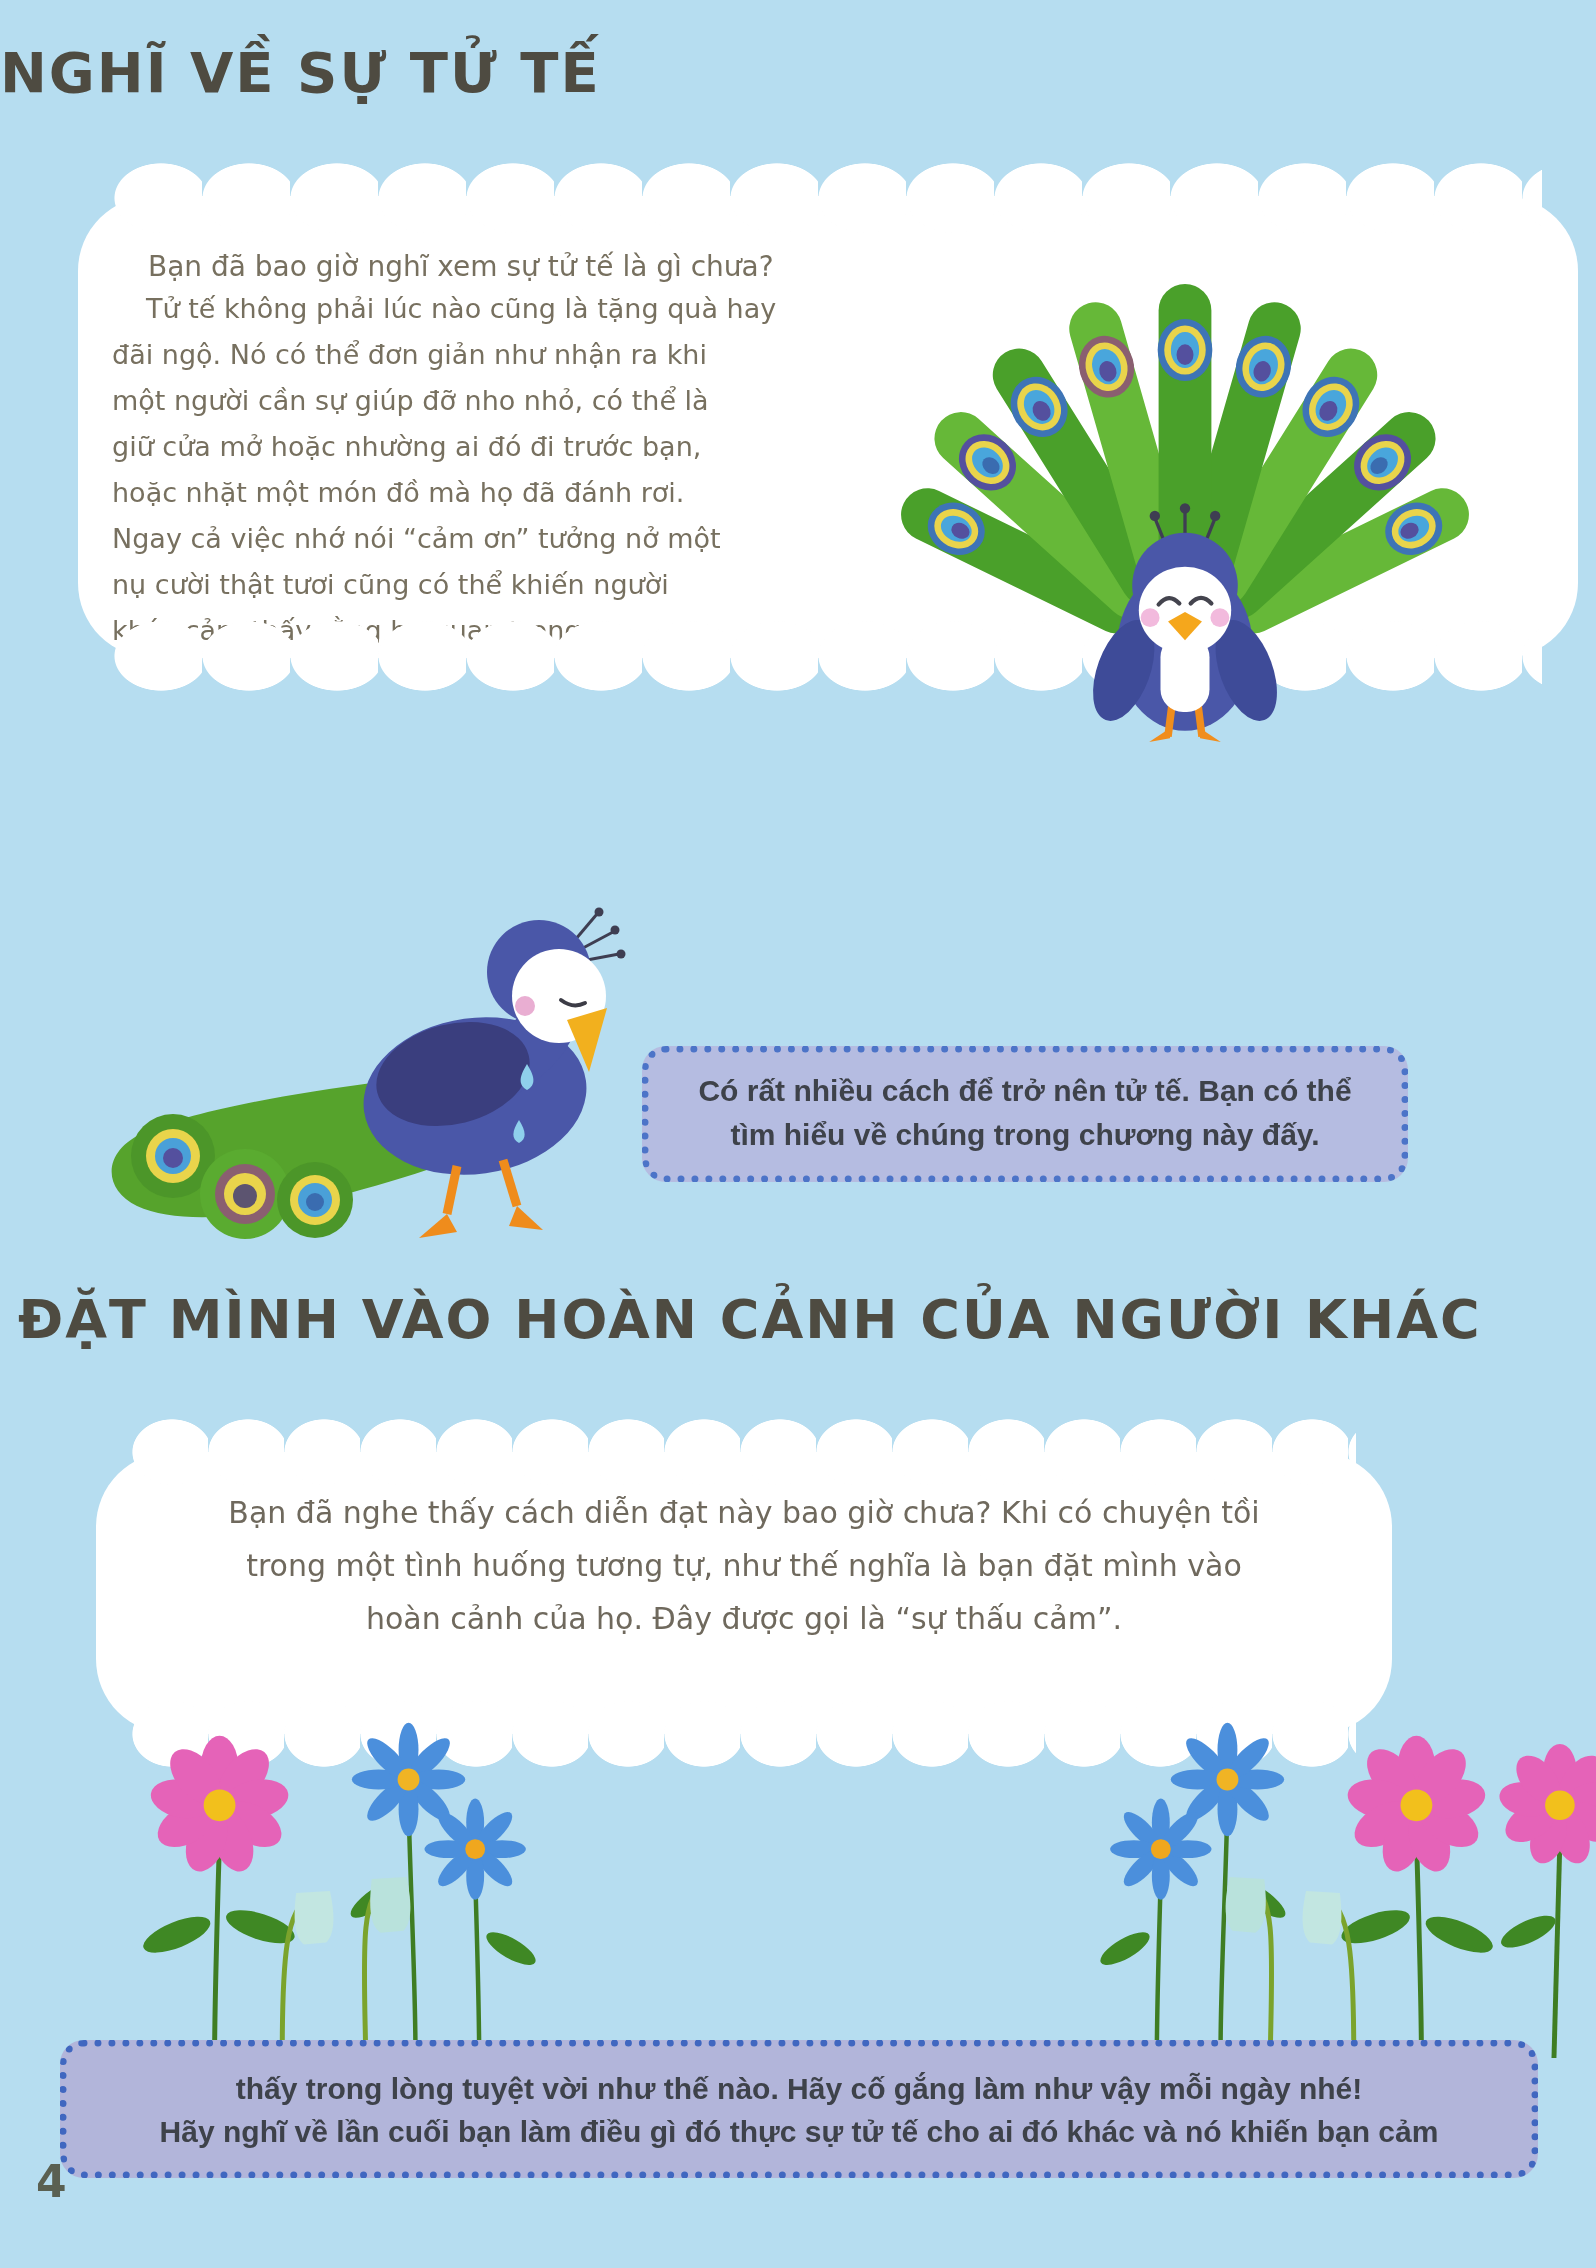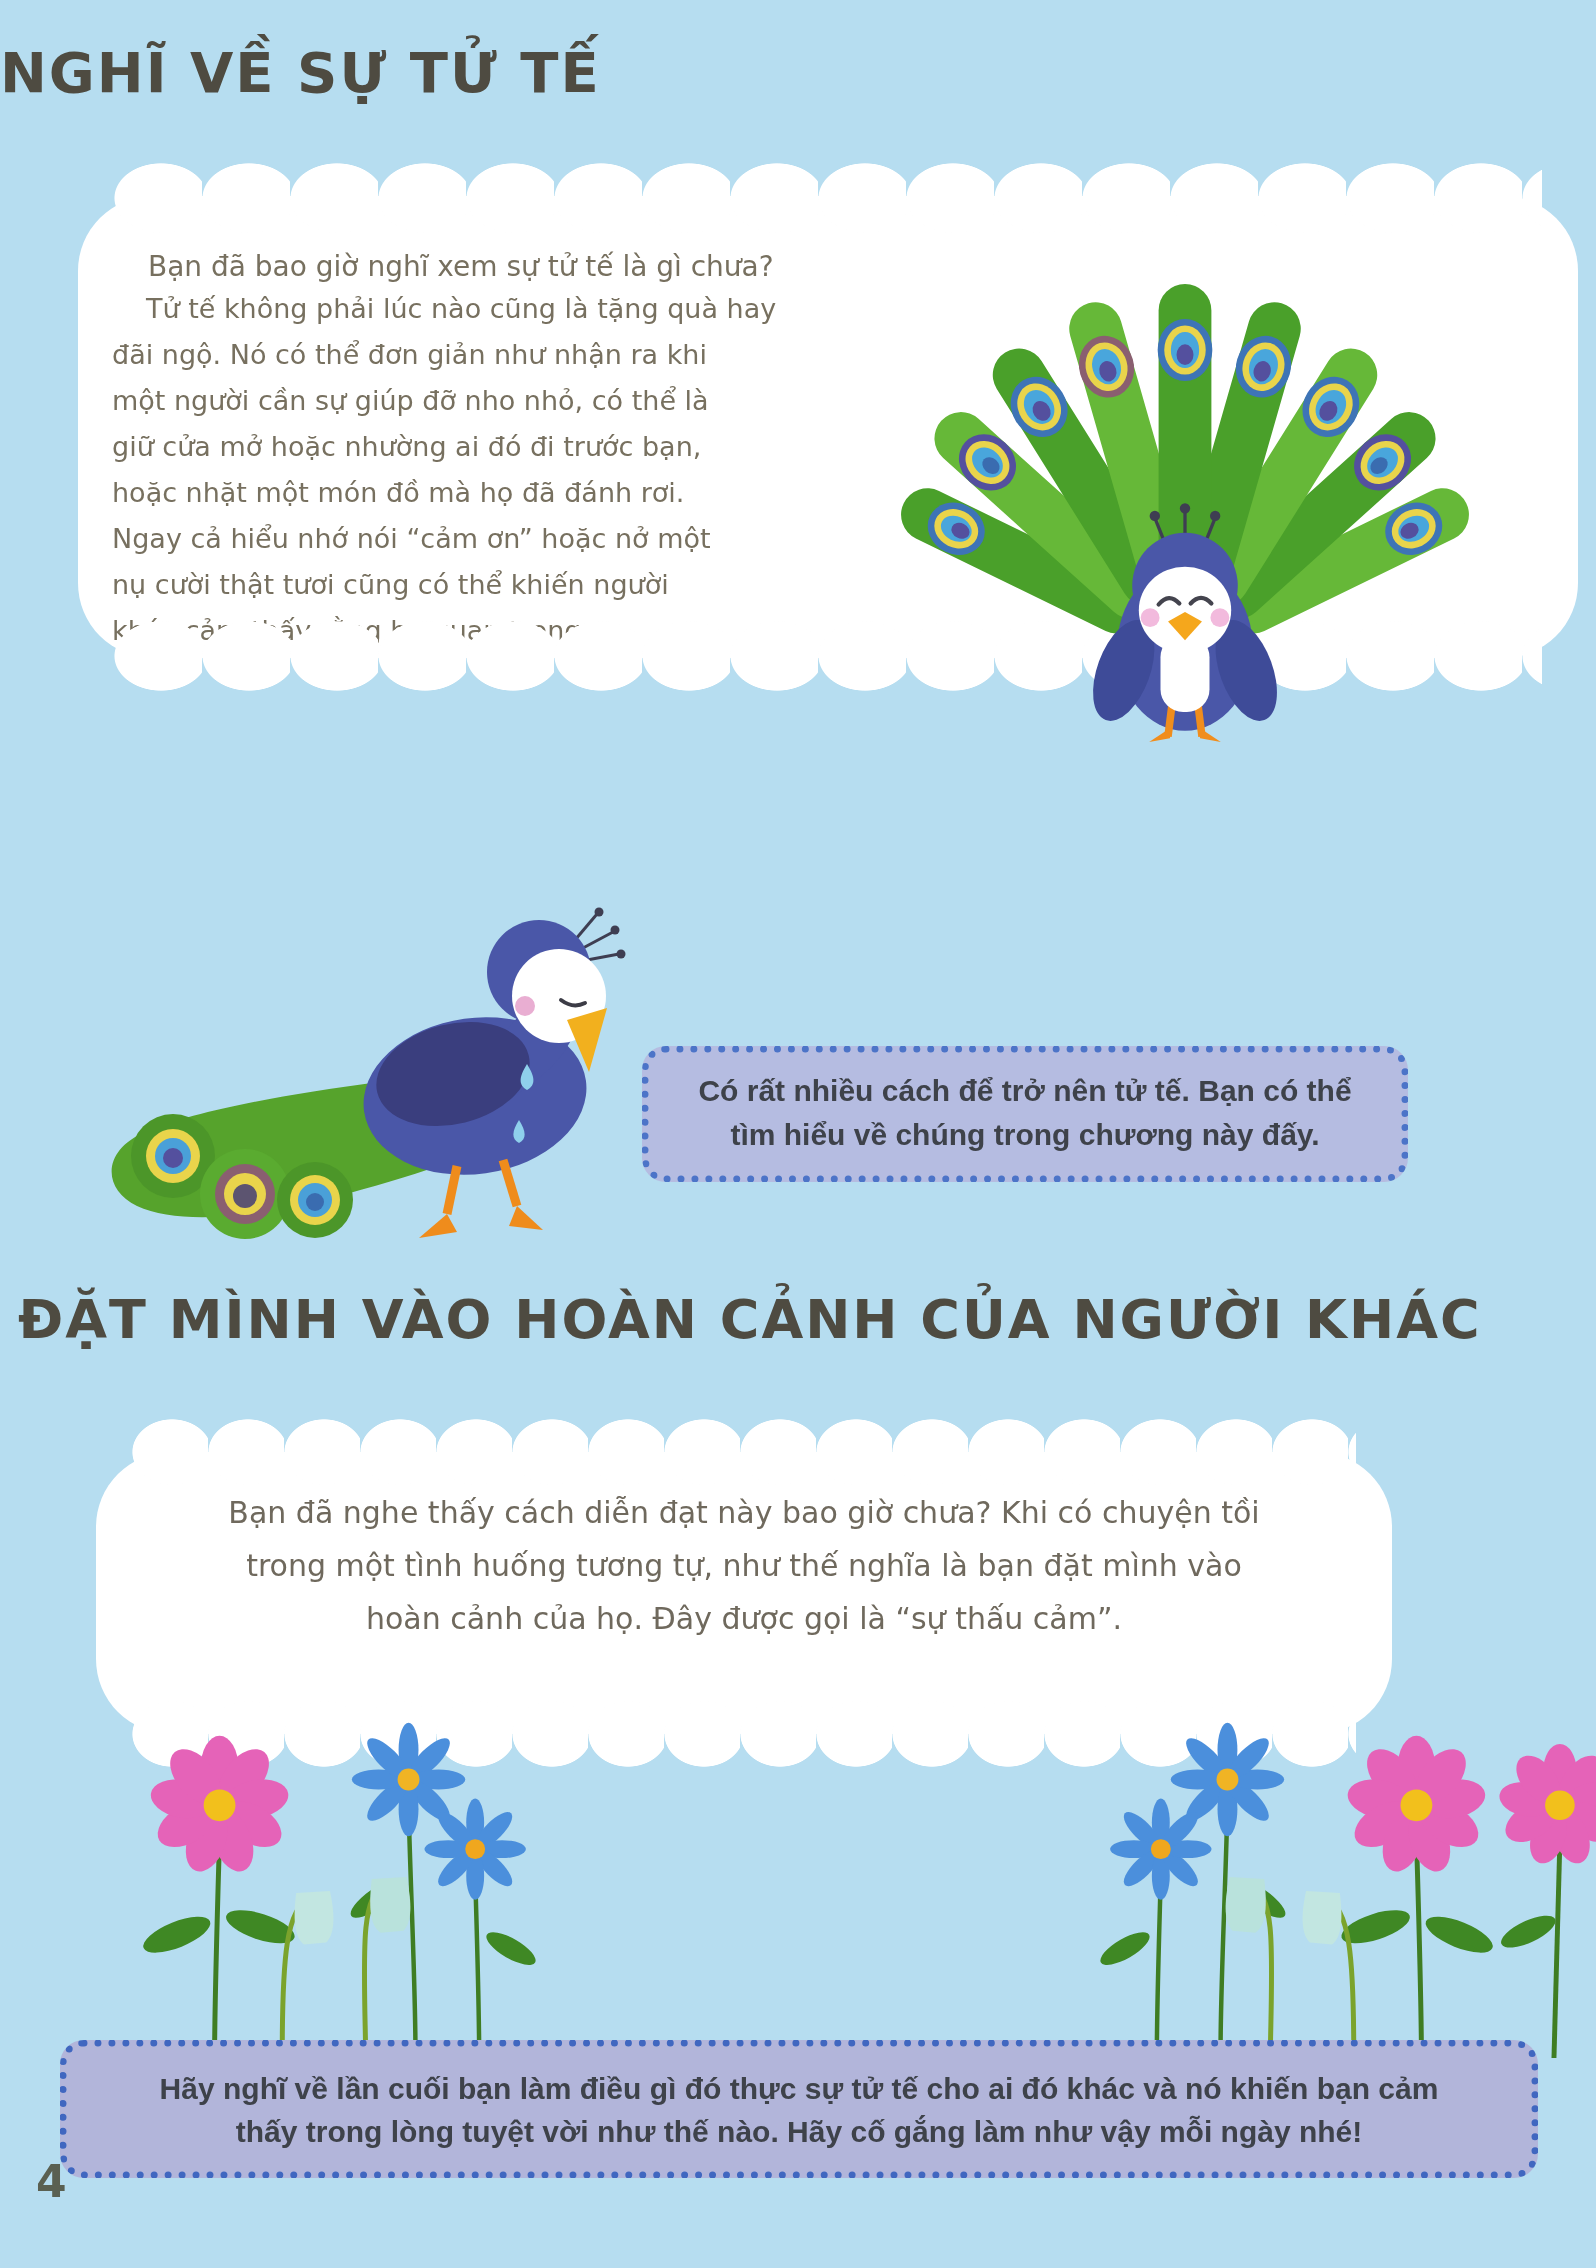--- a/index.html
+++ b/index.html
@@ -69,21 +69,21 @@
   <h1 id="heading1" class="h-marker">NGHĨ VỀ SỰ TỬ TẾ</h1>
 
   <div id="cloud1" class="cloud">
     <p id="question" class="script">Bạn đã bao giờ nghĩ xem sự tử tế là gì chưa?</p>
     <div id="para1" class="script">
       <div class="ln first">Tử tế không phải lúc nào cũng là tặng quà hay</div>
       <div class="ln">đãi ngộ. Nó có thể đơn giản như nhận ra khi</div>
       <div class="ln">một người cần sự giúp đỡ nho nhỏ, có thể là</div>
       <div class="ln">giữ cửa mở hoặc nhường ai đó đi trước bạn,</div>
       <div class="ln">hoặc nhặt một món đồ mà họ đã đánh rơi.</div>
-      <div class="ln">Ngay cả hiểu nhớ nói “cảm ơn” hoặc nở một</div>
+      <div class="ln">Ngay cả việc nhớ nói “cảm ơn” tưởng nở một</div>
       <div class="ln">nụ cười thật tươi cũng có thể khiến người</div>
       <div class="ln">khác cảm thấy rằng họ quan trọng.</div>
     </div>
   </div>
 
   <svg id="peacock-fan" class="illu" viewBox="0 0 700 540">
     <g>
       <g transform="rotate(-64 350 430)">
           <rect x="322" y="98" width="56" height="280" rx="28" fill="#4aa02a"></rect>
           <ellipse cx="350" cy="160" rx="27" ry="31" fill="#3e74b6"></ellipse>
@@ -330,19 +330,19 @@
       <ellipse cx="68" cy="30" rx="17" ry="28" fill="#e563b8" transform="rotate(160 68 64)"></ellipse>
       <ellipse cx="68" cy="30" rx="17" ry="28" fill="#e563b8" transform="rotate(200 68 64)"></ellipse>
       <ellipse cx="68" cy="30" rx="17" ry="28" fill="#e563b8" transform="rotate(240 68 64)"></ellipse>
       <ellipse cx="68" cy="30" rx="17" ry="28" fill="#e563b8" transform="rotate(280 68 64)"></ellipse>
       <ellipse cx="68" cy="30" rx="17" ry="28" fill="#e563b8" transform="rotate(320 68 64)"></ellipse>
       <circle cx="68" cy="64" r="15" fill="#f2c01c"></circle>
     </g>
   </svg>
 
   <div id="bottombox" class="dotbox">
+    <div class="ln">thấy trong lòng tuyệt vời như thế nào. Hãy cố gắng làm như vậy mỗi ngày nhé!</div>
     <div class="ln">Hãy nghĩ về lần cuối bạn làm điều gì đó thực sự tử tế cho ai đó khác và nó khiến bạn cảm</div>
-    <div class="ln">thấy trong lòng tuyệt vời như thế nào. Hãy cố gắng làm như vậy mỗi ngày nhé!</div>
   </div>
 
   <div id="pagenum">4</div>
 
 </div>
 
 </body></html>

